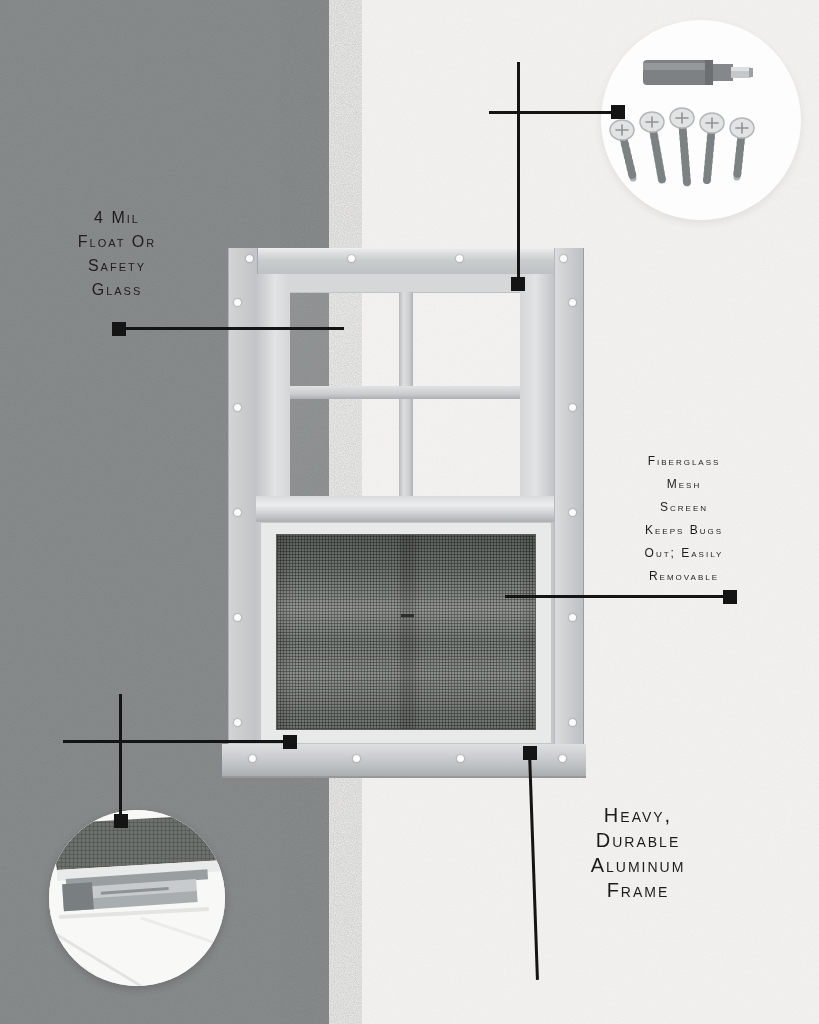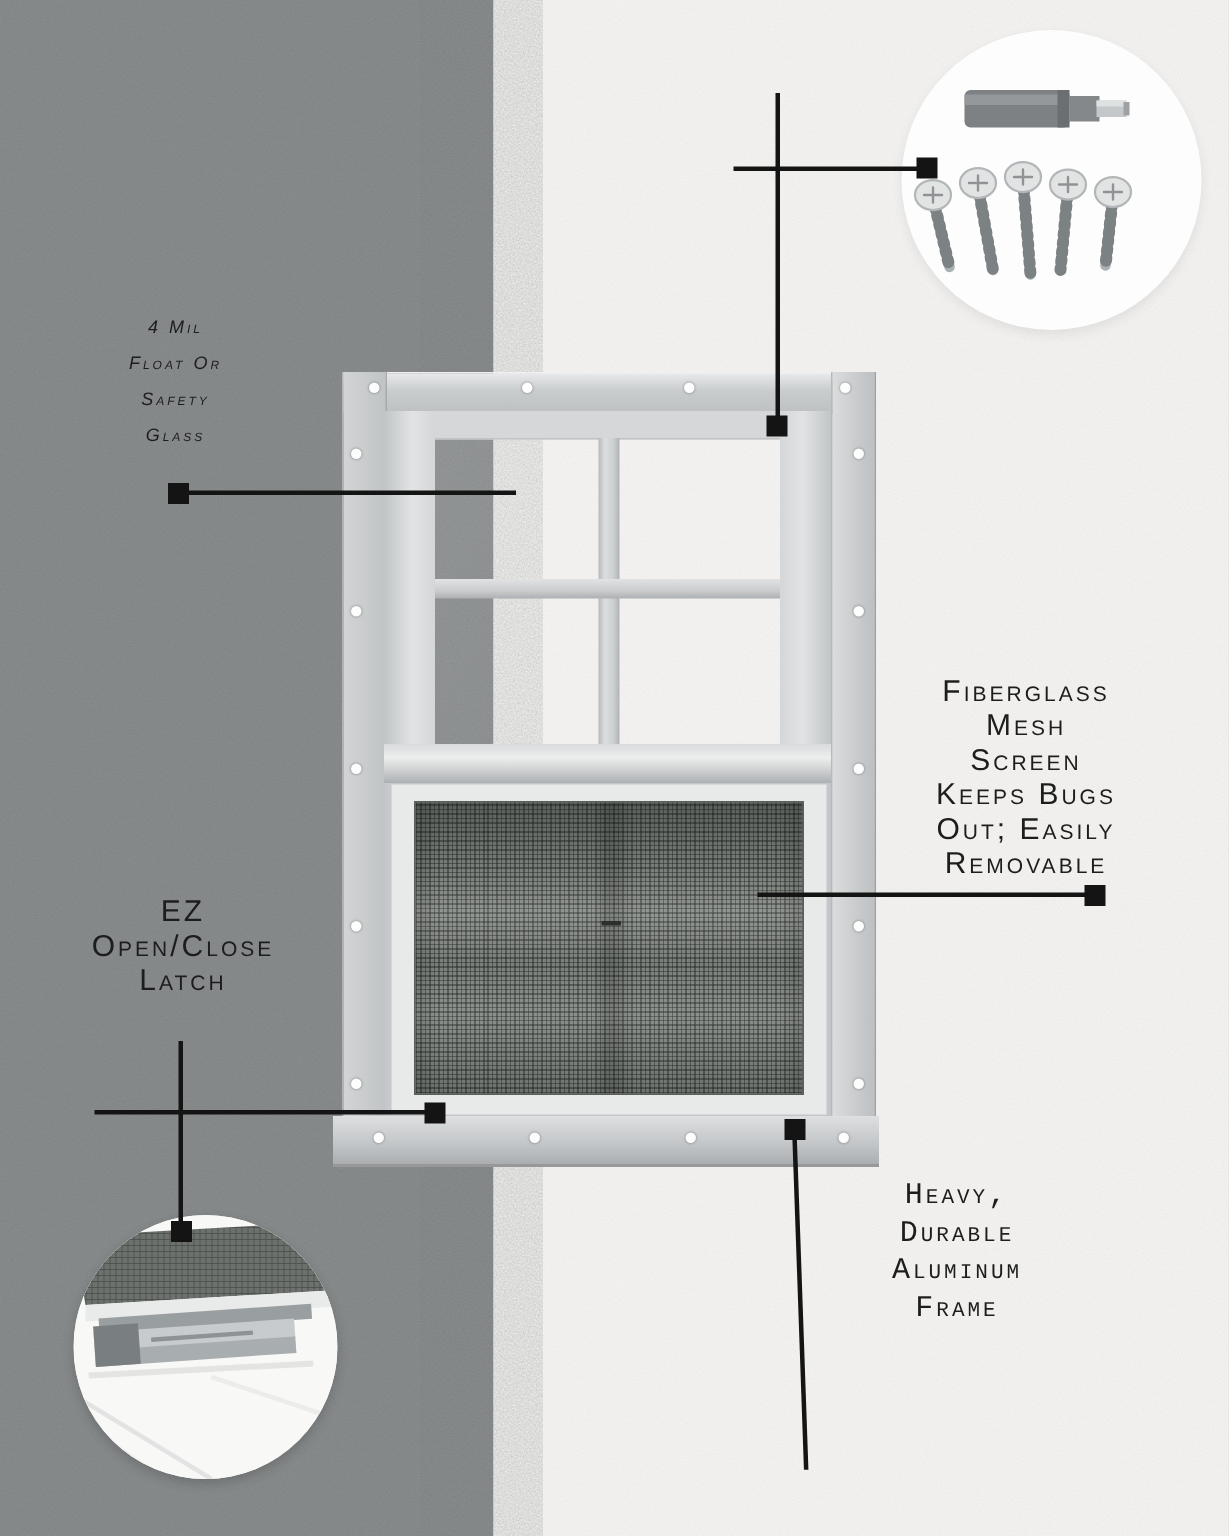--- a/index.html
+++ b/index.html
@@ -76,24 +76,24 @@
   #d-sq1{left:114px;top:814px;}
   #d-sq2{left:283px;top:735px;}
   #e-line{left:528px;top:752px;width:3px;height:228px;
     transform:rotate(-2deg);transform-origin:top center;}
   #e-sq{left:523px;top:746px;}
 
   
   .label{color:#1d1d1d;text-align:center;white-space:pre-line;
     font-variant:small-caps;letter-spacing:2px;font-weight:400;}
   #screws-label{left:204px;top:26px;width:400px;font-size:22px;line-height:27px;}
-  #glass-label{left:17px;top:206px;width:200px;font-size:12px;line-height:24px;font-style:italic;}
-  #mesh-label{left:554px;top:450px;width:260px;font-size:20px;line-height:23px;}
+  #glass-label{left:17px;top:206px;width:200px;font-size:16px;line-height:24px;}
+  #mesh-label{left:554px;top:450px;width:260px;font-size:12px;line-height:23px;}
   #latch-label{left:12px;top:597px;width:220px;font-size:20px;line-height:23px;}
-  #frame-label{left:518px;top:785px;width:240px;font-size:20px;line-height:25px;font-family:Liberation Mono, monospace;}
+  #frame-label{left:518px;top:803px;width:240px;font-size:20px;line-height:25px;}
 </style>
 </head>
 <body>
 
 <div id="canvas">
 
   <div id="bg-gray" class="abs"></div>
   <div id="bg-white" class="abs"></div>
   <svg id="noise" class="abs" width="819" height="1024">
     <filter id="grain">
@@ -231,21 +231,18 @@
   <div id="glass-label" class="abs label">4 Mil
 Float Or
 Safety
 Glass</div>
   <div id="mesh-label" class="abs label">Fiberglass
 Mesh
 Screen
 Keeps Bugs
 Out; Easily
 Removable</div>
-  <div id="latch-label" class="abs label">EZ
-Open/Close
-Latch</div>
   <div id="frame-label" class="abs label">Heavy,
 Durable
 Aluminum
 Frame</div>
 
 </div>
 
 </body></html>

